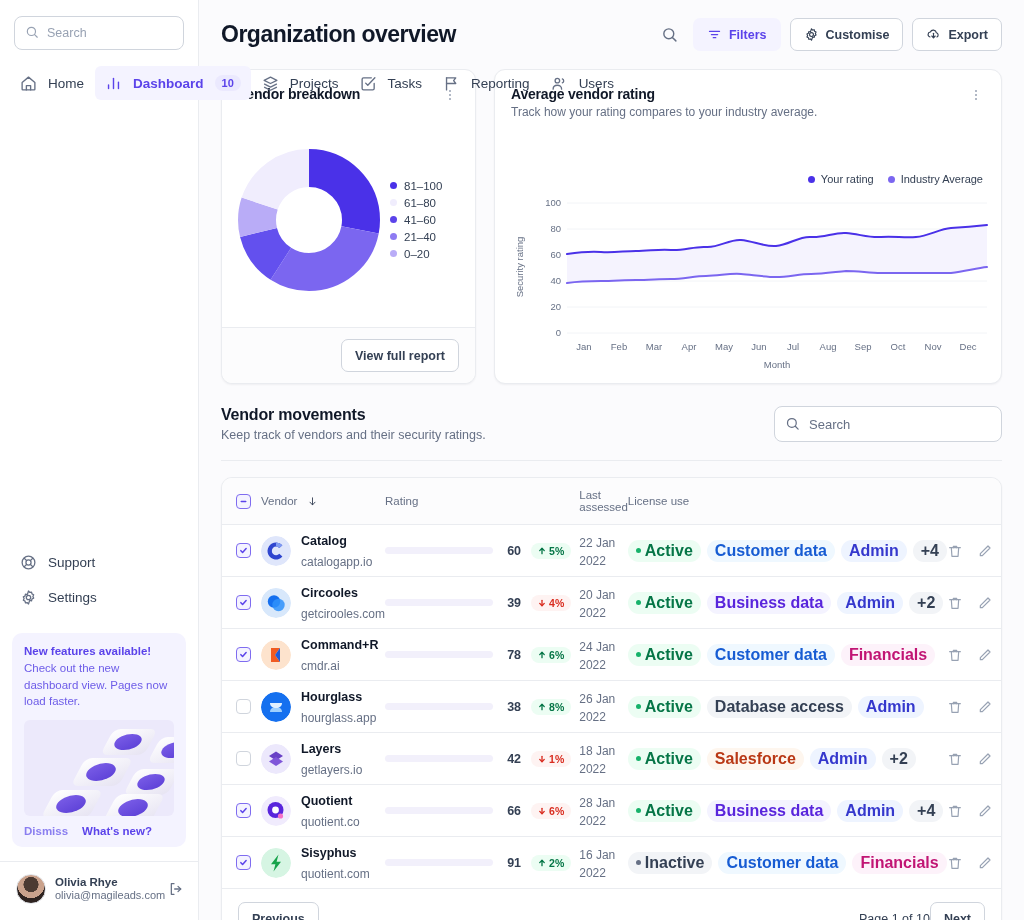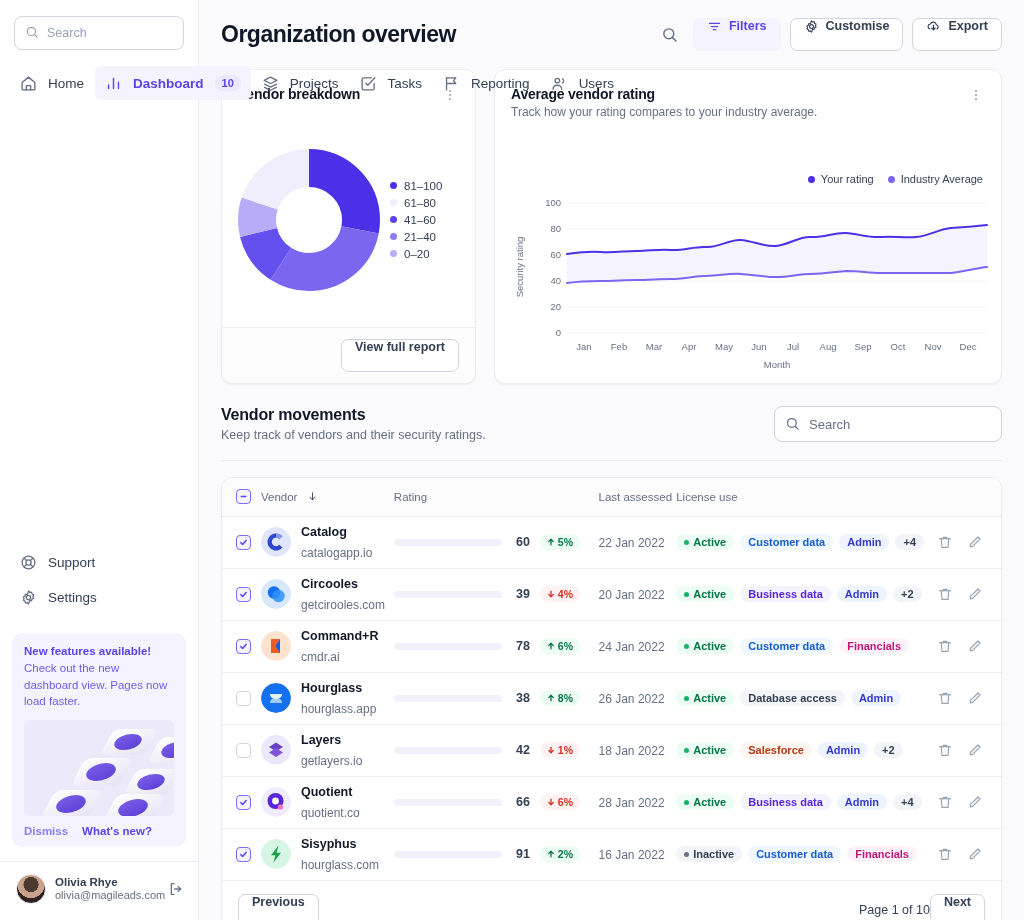--- a/index.html
+++ b/index.html
@@ -89,21 +89,21 @@
   .user-mail { font-size: 11px; color: #667085; }
   .logout { color: #667085; cursor: pointer; display: flex; }
 
   
   .main { flex: 1; height: 920px; background: #fbfbfd; padding: 0; overflow: hidden; }
   .topbar { display: flex; align-items: center; padding: 18px 22px 0 22px; }
   .page-title { font-size: 23px; font-weight: 600; letter-spacing: -.5px; color: #101828; flex: 1; }
   .top-actions { display: flex; align-items: center; gap: 9px; }
   .icon-btn { color: #667085; cursor: pointer; padding: 6px; display: flex; }
   .btn {
-    display: flex; align-items: flex-start; gap: 7px;
+    display: flex; align-items: center; gap: 7px;
     height: 33px; padding: 0 13px; border-radius: 7px;
     border: 1px solid #d0d5dd; background: #fff;
     font-size: 12.5px; font-weight: 600; color: #344054;
     cursor: pointer; font-family: inherit;
   }
   .btn.ghost-violet {
     background: #f4f3ff; border-color: transparent; color: #5b43ea;
   }
 
   .cards { display: flex; gap: 18px; padding: 18px 22px 0 22px; }
@@ -189,21 +189,21 @@
   .delta {
     display: inline-flex; align-items: center; gap: 3px;
     font-size: 10.5px; font-weight: 700; border-radius: 11px; padding: 2px 7px;
   }
   .delta.up { background: #ecfdf3; color: #067647; }
   .delta.down { background: #fef3f2; color: #d92d20; }
 
   .cell-date { font-size: 12px; color: #667085; }
   .cell-lic { display: flex; align-items: center; gap: 6px; }
   .tag {
-    font-size: 11px; font-weight: 600; border-radius: 11px; padding: 2px 8px;
+    font-size: 16px; font-weight: 600; border-radius: 11px; padding: 2px 8px;
     display: inline-flex; align-items: center; gap: 4px; white-space: nowrap;
   }
   .tag-status { background: #ecfdf3; color: #067647; }
   .tag-status.inactive { background: #f2f4f7; color: #344054; }
   .st-dot { width: 5px; height: 5px; border-radius: 50%; background: #17b26a; }
   .st-dot.off { background: #667085; }
   .tag-blue { background: #eff8ff; color: #175cd3; }
   .tag-violet { background: #f4f3ff; color: #5925dc; }
   .tag-indigo { background: #eef4ff; color: #3538cd; }
   .tag-gray { background: #f2f4f7; color: #344054; }
@@ -1007,21 +1007,21 @@
                     </svg>
                 </span>
                 <span class="v-logo">
                   <svg width="30" height="30" viewBox="0 0 30 30">
                     <circle cx="15" cy="15" r="15" fill="#d6f5e3"></circle>
                     <path d="M17.5 6.5 10 16.2h4.4L12.5 23.5 20 13.8h-4.4z" fill="#16a34a"></path>
                   </svg>
                 </span>
                 <span class="v-meta">
                   <span class="v-name">Sisyphus</span><br>
-                  <span class="v-url">hourglass.com</span>
+                  <span class="v-url">quotient.com</span>
                 </span>
               </div>
             </td>
             <td>
               <div class="cell-rating">
                 <span class="bar-track"><span class="bar-fill" style="width:91%"></span></span>
                 <span class="bar-num">91</span>
                 <span class="delta up">
                   <svg width="8" height="8" viewBox="0 0 12 12" fill="none" stroke="currentColor" stroke-width="2" stroke-linecap="round" stroke-linejoin="round">
                       <path d="M6 10V2"></path>

